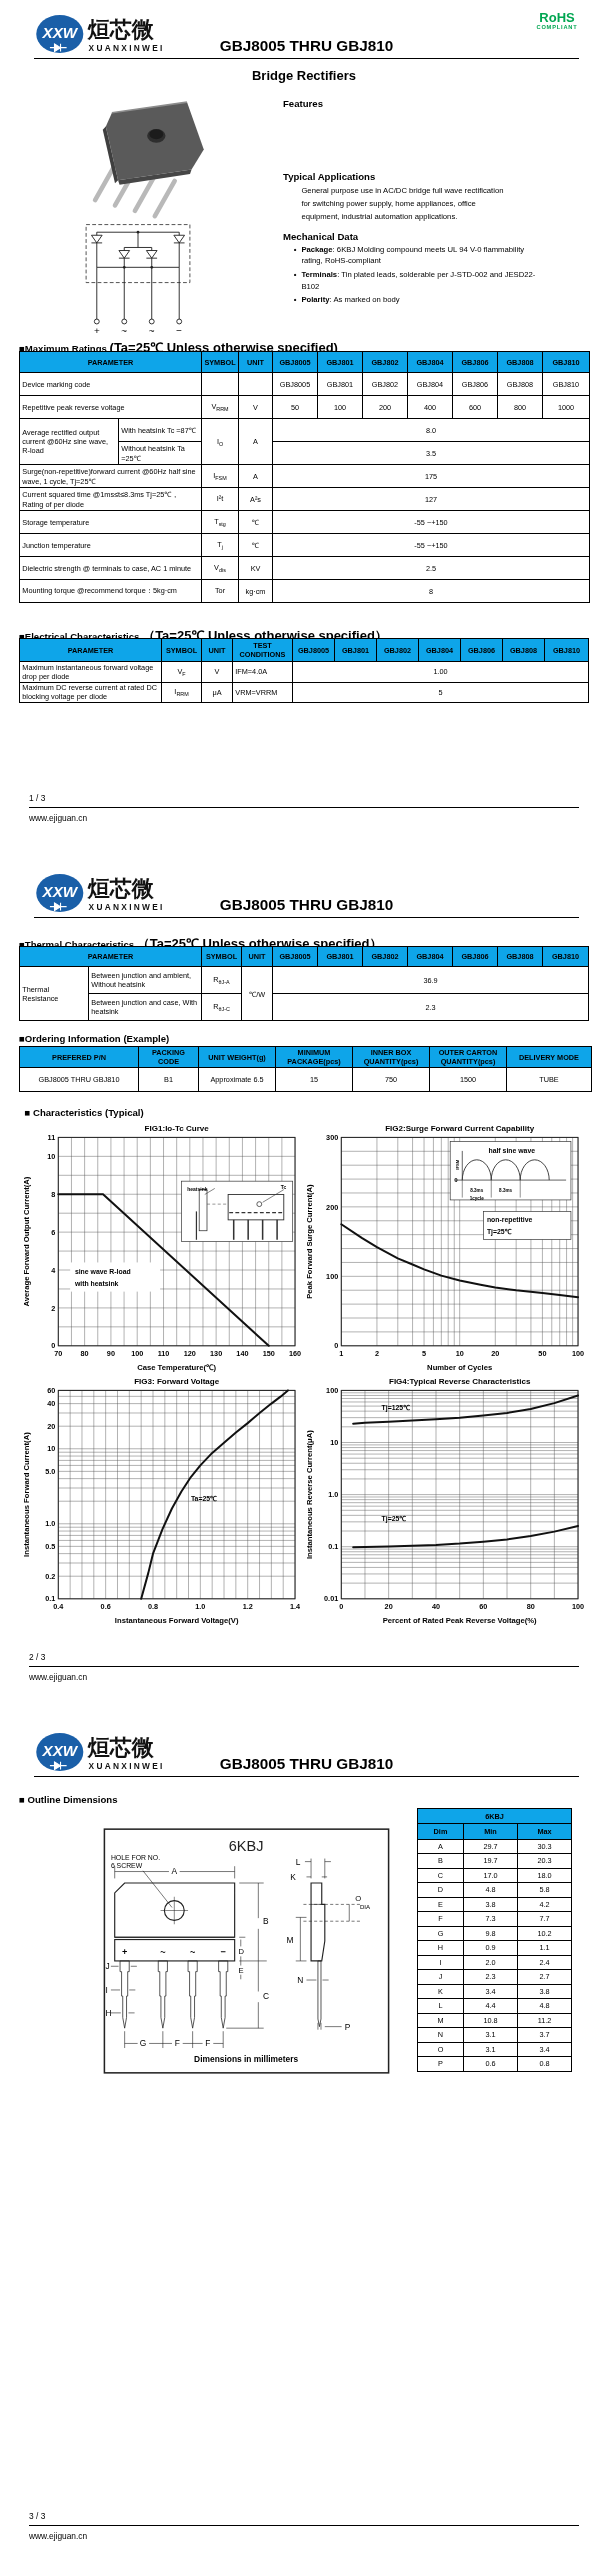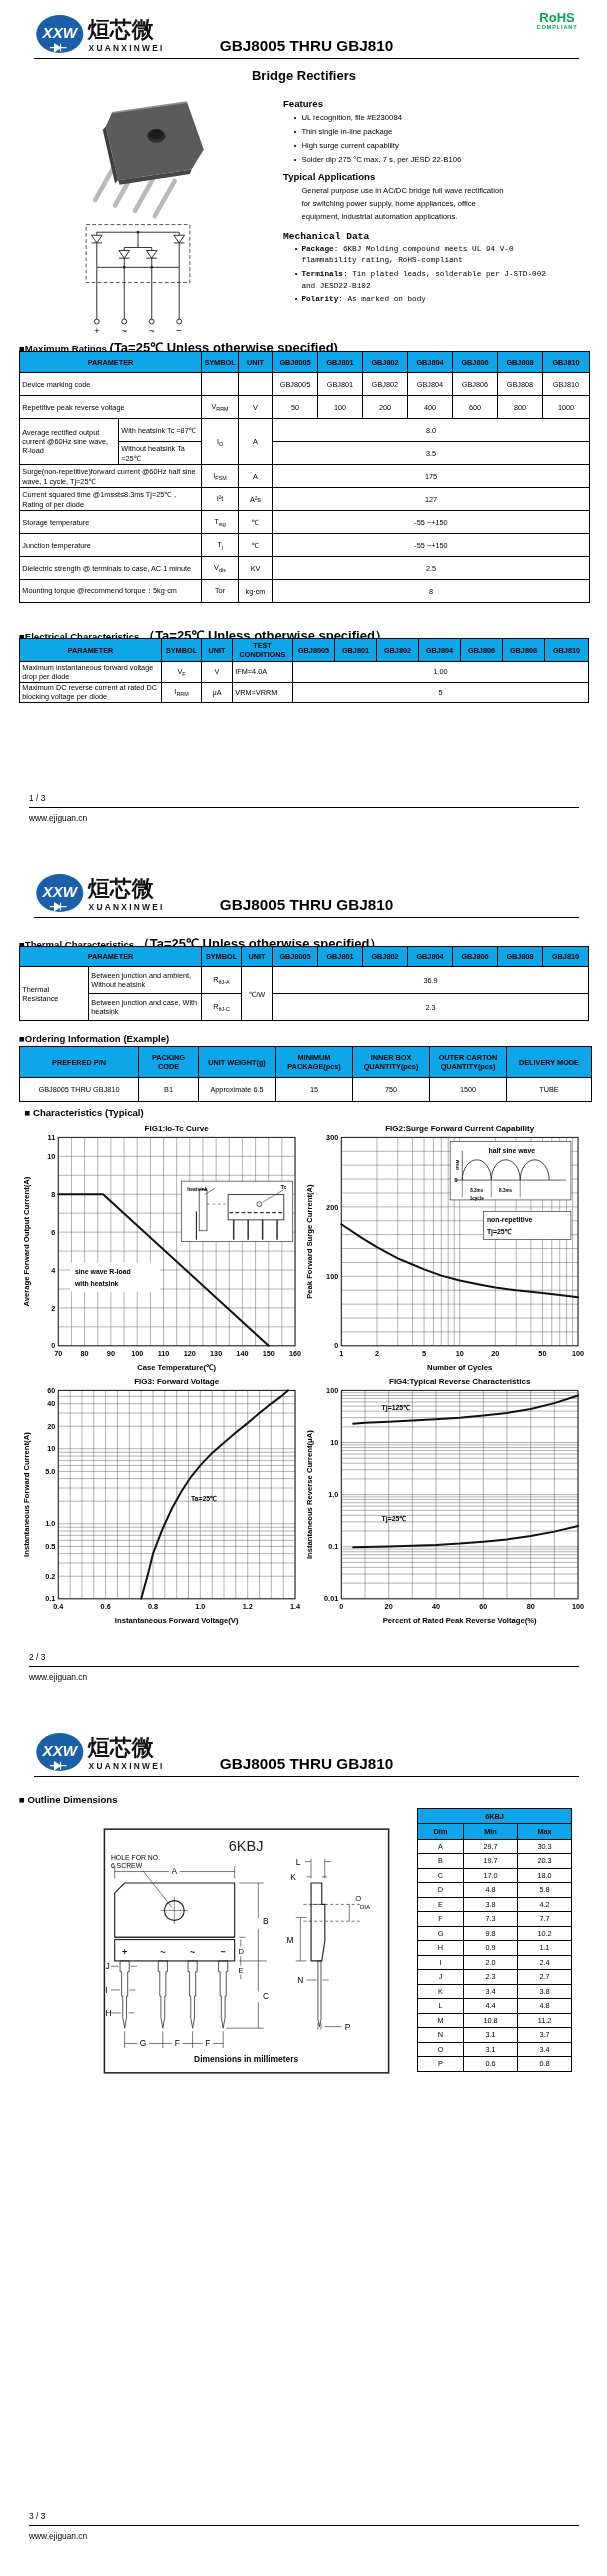--- a/index.html
+++ b/index.html
@@ -31,21 +31,21 @@
   ul.mech li:before{content:"\2022";position:absolute;left:0;font-weight:bold;}
   
   table{border-collapse:collapse;table-layout:fixed;}
   td,th{border:0.8px solid #000;font-size:7.3px;padding:0.8px 2.3px;text-align:center;vertical-align:middle;overflow:hidden;}
   th{background:#0ea5e9;font-weight:bold;font-size:7.3px;}
   td.pl{text-align:left;}
   sub{font-size:5.4px;}
   .t-max tr{height:23px;} .t-max tr.hd{height:21.4px;}
   .t-el tr{height:20px;} .t-el tr.hd{height:23px;}
   .t-th tr{height:27px;} .t-th tr.hd{height:20px;}
-  .t-ord tr.hd{height:31px;} .t-ord tr{height:24px;}
+  .t-ord tr.hd{height:21px;} .t-ord tr{height:24px;}
   .t-dim tr{height:14.5px;}
   .t-dim td{font-size:7.3px;}
   .abs{position:absolute;}
   .fig{position:absolute;width:285px;height:253px;}
   svg text{font-family:"Liberation Sans",sans-serif;}
 </style>
 </head>
 <body>
 
 <div class="page">
@@ -108,34 +108,28 @@
         <circle cx="130" cy="133" r="3.2"></circle>
     </g>
     <text x="22" y="150" text-anchor="middle" font-size="13">+</text>
     <text x="58" y="150" text-anchor="middle" font-size="13">~</text>
     <text x="94" y="150" text-anchor="middle" font-size="13">~</text>
     <text x="130" y="150" text-anchor="middle" font-size="13">−</text>
   </svg>
 
   <div class="rc" style="top:98px;">
     <div class="rc-title">Features</div>
-    <ul class="feat">
-      <li>UL recognition, file #E230084</li>
-      <li>Thin single in-line package</li>
-      <li>High surge current capability</li>
-      <li>Solder dip 275 °C max. 7 s, per JESD 22-B106</li>
-    </ul>
   </div>
   <div class="rc" style="top:171px;">
     <div class="rc-title">Typical Applications</div>
     <div class="app-line">General purpose use in AC/DC bridge full wave rectification</div>
     <div class="app-line">for switching power supply, home appliances, office</div>
     <div class="app-line">equipment, industrial automation applications.</div>
   </div>
-  <div class="rc" style="top:231px;font-family:Liberation Mono, monospace;">
+  <div class="rc" style="top:231px;">
     <div class="rc-title">Mechanical Data</div>
     <ul class="mech">
       <li><b>Package</b><span>: 6KBJ  Molding compound meets UL 94 V-0 flammability rating, RoHS-compliant</span></li>
       <li><b>Terminals</b><span>: Tin plated leads, solderable  per J-STD-002 and JESD22-B102</span></li>
       <li><b>Polarity</b><span>: As marked on body</span></li>
     </ul>
   </div>
 
   <div class="sec" style="left:19px;top:338px;">
     <span>■Maximum Ratings</span> <span class="cond">(Ta=25℃ Unless otherwise specified)</span>

